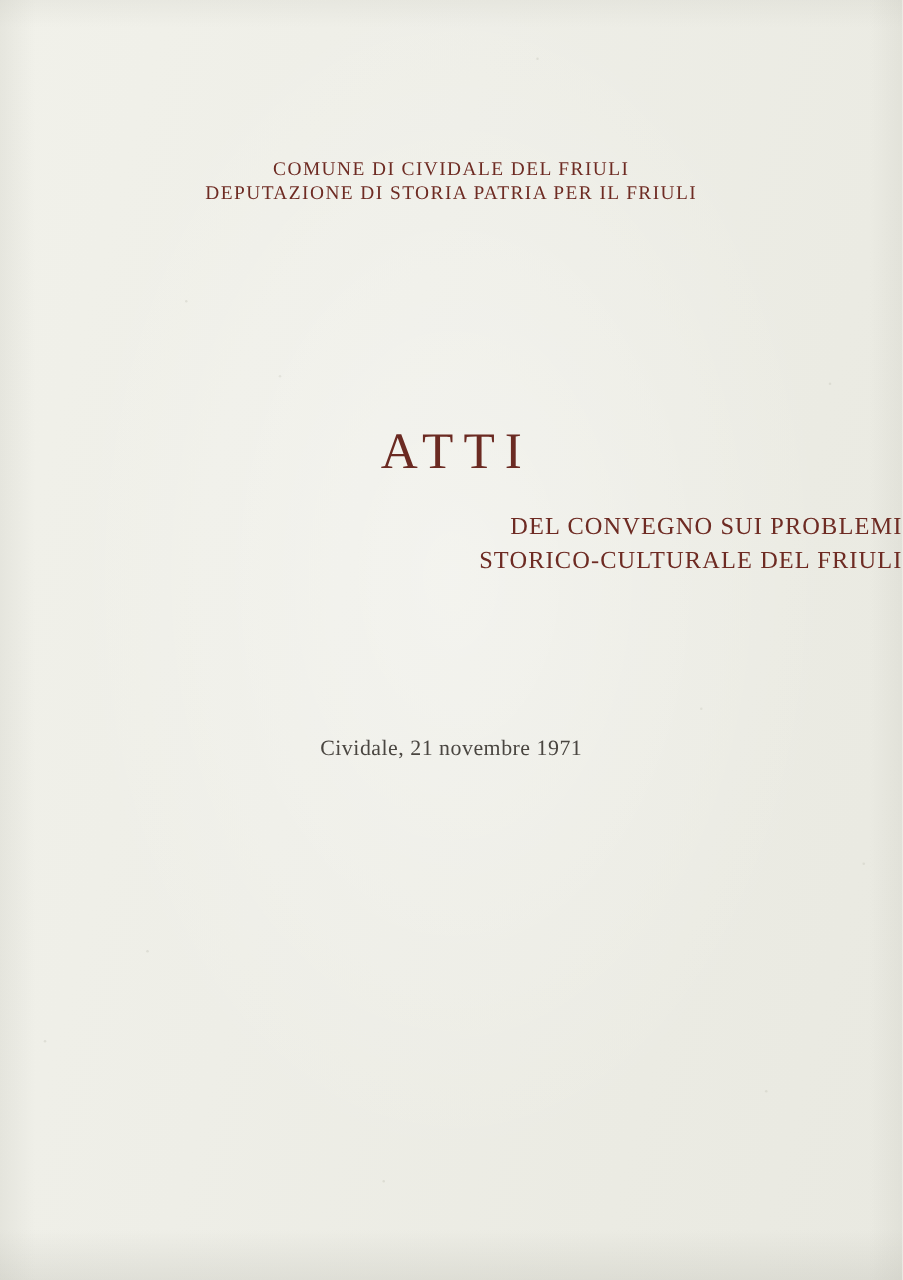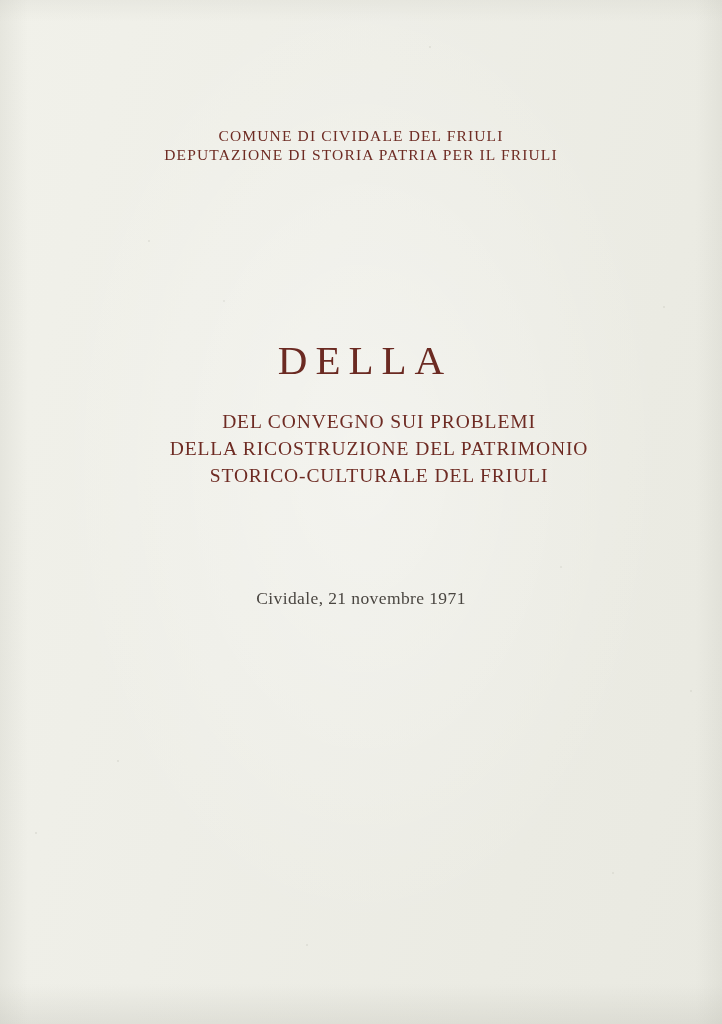--- a/index.html
+++ b/index.html
@@ -78,21 +78,21 @@
     text-indent: 8px;
     font-weight: normal;
     margin: 0;
   }
 
   .subtitle {
     position: absolute;
     left: 0;
     right: 0;
     top: 408px;
-    text-align: center;
+    text-align: right;
     color: #6e2b23;
     font-size: 19.5px;
     letter-spacing: 0.9px;
     line-height: 27px;
     text-transform: uppercase;
     padding-left: 36px;
   }
 
   .date {
     position: absolute;
@@ -123,24 +123,23 @@
 
   <div class="vignette"></div>
 
   <div class="content">
 
     <div class="publisher">
       <div class="line">Comune di Cividale del Friuli</div>
       <div class="line first">Deputazione di Storia Patria per il Friuli</div>
     </div>
 
-    <h1 class="title">DELLA</h1>
+    <h1 class="title">ATTI</h1>
 
     <div class="subtitle">
       <div>DEL CONVEGNO SUI PROBLEMI</div>
-      <div>DELLA RICOSTRUZIONE DEL PATRIMONIO</div>
       <div>STORICO-CULTURALE DEL FRIULI</div>
     </div>
 
     <div class="date">Cividale, 21 novembre 1971</div>
 
   </div>
 </div>
 
 </body></html>

